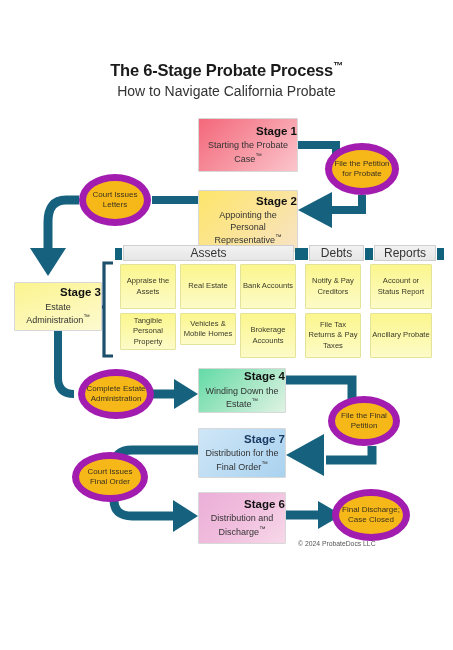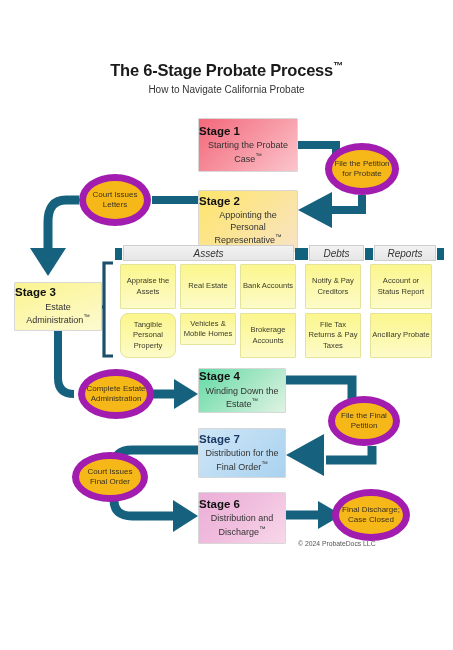--- a/index.html
+++ b/index.html
@@ -11,31 +11,31 @@
   #canvas{position:absolute;inset:0;width:453px;height:650px;background:#fff;}
 
   
   .title-wrap{position:absolute;left:0;top:60px;width:453px;text-align:center;}
   .title{
     font-size:16.5px;font-weight:bold;letter-spacing:-0.2px;color:#1a1a1a;
     line-height:1.1;
   }
   .title .tm{font-size:10px;vertical-align:super;font-weight:bold;}
   .subtitle{
-    font-size:10px;color:#333;margin-top:5px;line-height:1.1;font-weight:normal;
+    font-size:14px;color:#333;margin-top:5px;line-height:1.1;font-weight:normal;
   }
 
   
   #arrows{position:absolute;left:0;top:0;width:453px;height:650px;}
 
   
   .stage{
     position:absolute;border:1px solid #d8d8d8;
     box-sizing:border-box;text-align:center;
-    display:flex;flex-direction:column;align-items:flex-start;justify-content:center;
+    display:flex;flex-direction:column;align-items:flex-end;justify-content:center;
     border-radius:1px;
   }
   .stage .s-title{font-weight:bold;font-size:11.5px;color:#111;line-height:1.15;}
   .stage .s-sub{font-size:9px;color:#333;line-height:1.28;margin-top:2px;padding:0 4px;}
   .tm-sm{font-size:6.5px;vertical-align:super;}
 
   #stage1{left:198px;top:118px;width:100px;height:54px;
     background:linear-gradient(135deg,#f4687a 0%,#f79aa6 55%,#fbc5cc 100%);}
   #stage1 .s-title{color:#111;}
   #stage2{left:198px;top:190px;width:100px;height:62px;
@@ -63,21 +63,21 @@
   #oval-finalpet{left:328px;top:396px;width:72px;height:50px;}
   #oval-courtfinal{left:72px;top:452px;width:76px;height:50px;}
   #oval-discharge{left:332px;top:489px;width:78px;height:52px;}
 
   
   .cat-bar{
     position:absolute;height:16px;box-sizing:border-box;
     background:linear-gradient(180deg,#f2f2f2 0%,#e6e6e6 100%);
     border:1px solid #cfcfcf;
     display:flex;align-items:center;justify-content:center;
-    font-size:10px;color:#333;font-style:italic;
+    font-size:12px;color:#333;
   }
   .cap{position:absolute;width:7px;height:12px;background:#11627d;top:2px;}
   .cap.l{left:-9px;}
   .cap.r{right:-9px;}
   #cat-assets{left:123px;top:245px;width:171px;}
   #cat-debts{left:309px;top:245px;width:55px;}
   #cat-reports{left:374px;top:245px;width:62px;}
 
   
   .cell{
@@ -190,21 +190,21 @@
     <span>Reports</span>
     <span class="cap r"></span>
   </div>
 
   <div class="cell" style="left:120px;top:264px;width:56px;height:45px;">Appraise the Assets</div>
   <div class="cell" style="left:180px;top:264px;width:56px;height:45px;">Real Estate</div>
   <div class="cell" style="left:240px;top:264px;width:56px;height:45px;">Bank Accounts</div>
   <div class="cell" style="left:305px;top:264px;width:56px;height:45px;">Notify &amp; Pay Creditors</div>
   <div class="cell" style="left:370px;top:264px;width:62px;height:45px;">Account or Status Report</div>
 
-  <div class="cell" style="left:120px;top:313px;width:56px;height:45px;border-radius:8px;">Tangible Personal Property</div>
+  <div class="cell" style="left:120px;top:313px;width:56px;height:37px;">Tangible Personal Property</div>
   <div class="cell" style="left:180px;top:313px;width:56px;height:32px;">Vehicles &amp; Mobile Homes</div>
   <div class="cell" style="left:240px;top:313px;width:56px;height:45px;">Brokerage Accounts</div>
   <div class="cell" style="left:305px;top:313px;width:56px;height:45px;">File Tax Returns &amp; Pay Taxes</div>
   <div class="cell" style="left:370px;top:313px;width:62px;height:45px;">Ancillary Probate</div>
 
   <div class="copyright">© 2024 ProbateDocs LLC</div>
 
 </div>
 
 </body></html>

